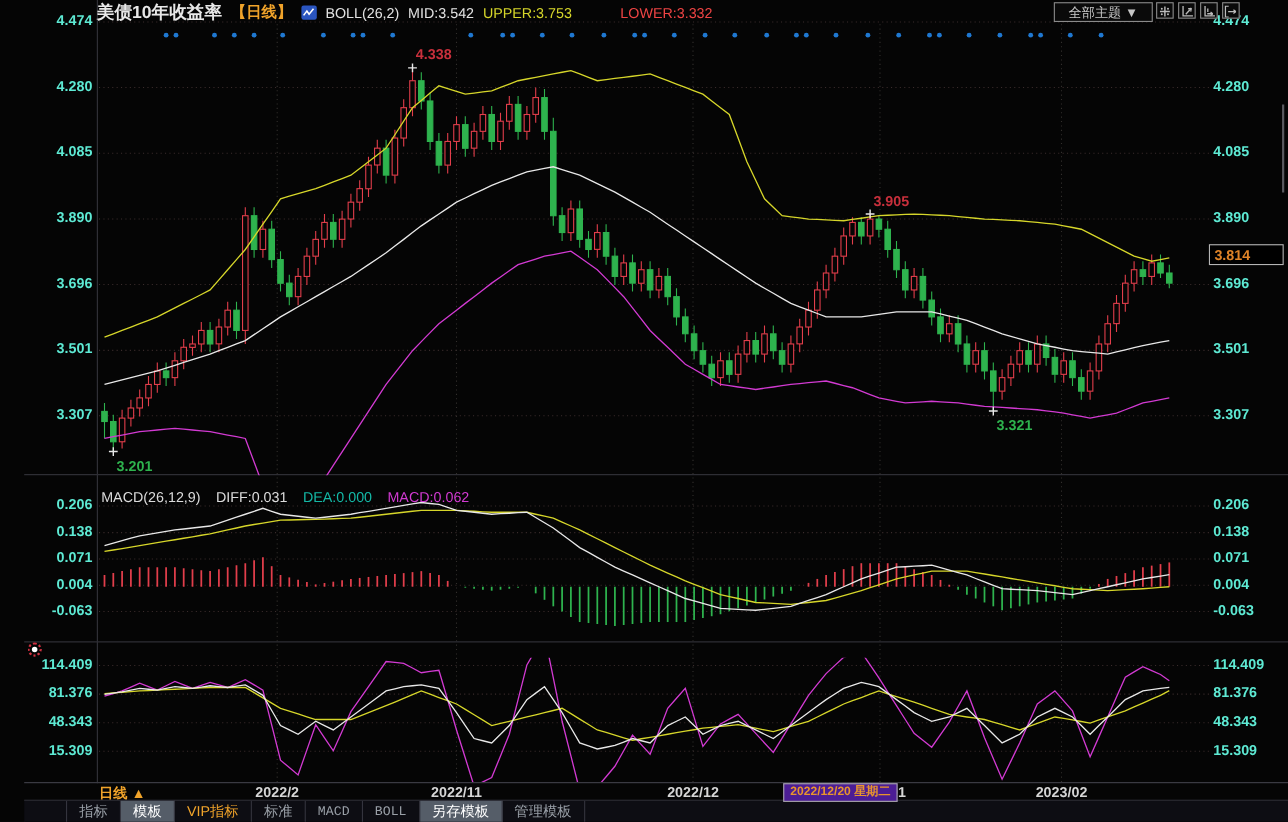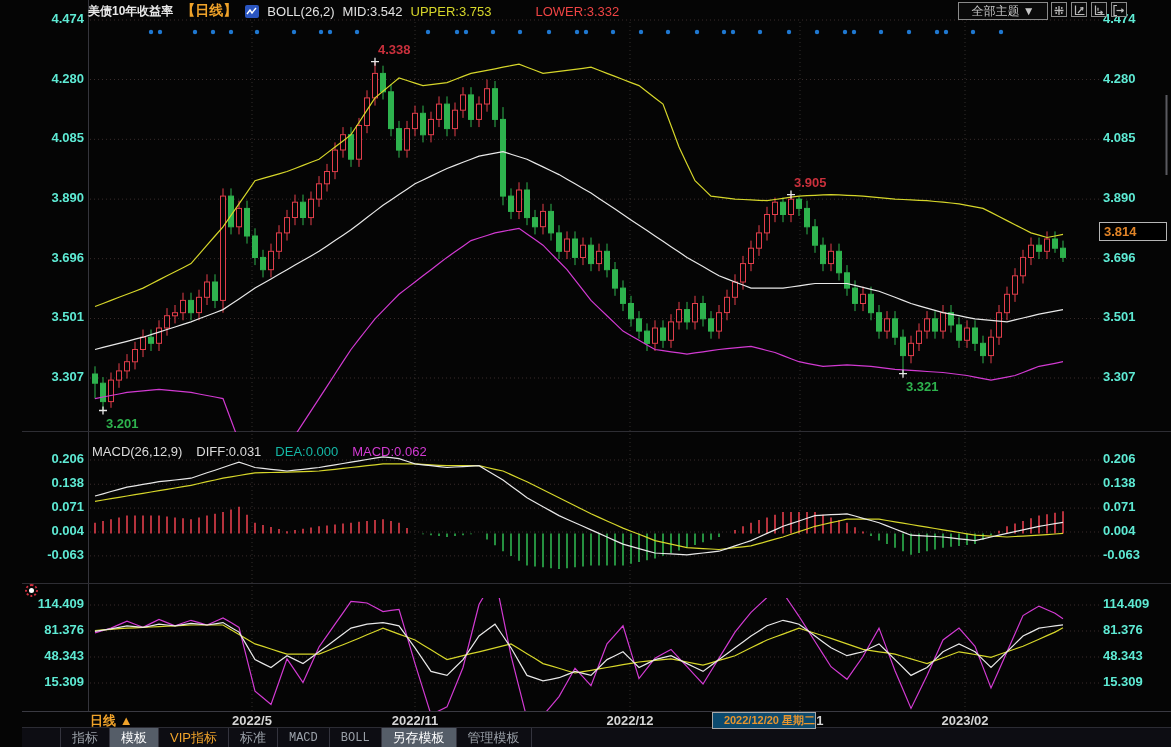--- a/index.html
+++ b/index.html
@@ -7,37 +7,37 @@
   #app{position:relative;width:1171px;height:747px;background:#050505;}
   
   #sidebar{position:absolute;left:0;top:0;width:22px;height:747px;background:#141418;border-right:1px solid #2a2a30;}
   .side-tab{position:absolute;left:0;width:22px;color:#9a9aa2;font-size:12px;text-align:center;
     writing-mode:vertical-lr;text-orientation:upright;letter-spacing:2px;cursor:pointer;background:#1b1b20;}
   .side-tab.active{background:#3c3c46;color:#ffffff;}
   #side-arrow{position:absolute;left:3px;top:708px;width:0;height:0;border-left:7px solid transparent;
     border-right:7px solid transparent;border-bottom:11px solid #f0a32a;}
   
   #hdr{position:absolute;left:88px;top:2px;height:18px;display:flex;align-items:center;gap:8px;z-index:5;font-size:13px;}
-  #hdr .title{color:#e8e8e8;font-size:12px;font-weight:bold;}
+  #hdr .title{color:#e8e8e8;font-size:16px;font-weight:bold;}
   #hdr .tag{color:#f0a32a;font-size:14px;font-weight:bold;}
   #hdr .w{color:#e2e2e2;} #hdr .y{color:#d6d62a;} #hdr .m{color:#ef4444;margin-left:36px;}
   #bollicon{width:14px;height:13px;background:#2a55c0;border-radius:2px;display:inline-block;}
   
   #themebox{position:absolute;left:958px;top:2px;width:88px;height:16px;border:1px solid #8a8a8a;
     color:#c7c7c7;font-size:12px;line-height:16px;text-align:center;cursor:pointer;z-index:6;background:#0a0a0a;}
   .tool-btn{position:absolute;top:2px;width:16px;height:15px;border:1px solid #8a8a8a;background:#0a0a0a;cursor:pointer;z-index:6;padding:0;}
   .tool-btn svg{display:block;margin:1px auto 0;}
   
   .lbl{position:absolute;font-size:13px;font-weight:bold;color:#5eead4;z-index:4;white-space:nowrap;}
   .axisL{width:56px;text-align:right;} .axisR{text-align:left;}
   .tlabel{color:#d6d6d6;transform:translateX(-50%);}
   #price-box{position:absolute;left:1099px;width:62px;height:17px;border:1px solid #b5b5b5;background:#000;
     color:#e08428;font-size:13px;font-weight:bold;line-height:17px;padding-left:4px;z-index:7;}
-  #date-box{position:absolute;top:712px;height:15px;border:1px solid #a8a8a8;background:#0c4a6e;color:#e8952d;
-    font-size:11px;font-weight:bold;line-height:15px;text-align:right;z-index:7;white-space:nowrap;overflow:hidden;}
+  #date-box{position:absolute;top:712px;height:15px;border:1px solid #a8a8a8;background:#4c1d95;color:#e8952d;
+    font-size:11px;font-weight:bold;line-height:15px;text-align:center;z-index:7;white-space:nowrap;overflow:hidden;}
   .pane-hdr{position:absolute;left:92px;display:flex;gap:14px;font-size:13px;z-index:5;}
   .pane-hdr .w{color:#dcdcdc;} .pane-hdr .y{color:#14b8a6;} .pane-hdr .m{color:#d23ad2;}
   #kdj-dot{position:absolute;left:25px;top:584px;width:9px;height:9px;border:2px dotted #d03040;border-radius:50%;z-index:6;}
   #kdj-dot i{position:absolute;left:2px;top:2px;width:5px;height:5px;background:#fff;border-radius:50%;}
   #period{position:absolute;left:90px;top:712px;color:#f0a32a;font-size:13px;font-weight:bold;z-index:6;cursor:pointer;}
   
   #botbar{position:absolute;left:22px;top:727px;width:1149px;height:20px;background:#0d0d13;display:flex;
     align-items:stretch;z-index:6;padding-left:38px;border-top:1px solid #2c2c34;}
   .btab{color:#9aa0a8;font-size:13px;line-height:20px;padding:0 11px;border-right:1px solid #34343e;cursor:pointer;white-space:nowrap;}
   .btab:first-child{border-left:1px solid #34343e;}
@@ -729,21 +729,21 @@
       <div class="lbl axisL" style="left: 28px; top: 648px;">48.343</div>
       <div class="lbl axisL" style="left: 28px; top: 674.001px;">15.309</div>
     </div>
   <div id="axis-kdj-right">
       <div class="lbl axisR" style="left: 1103px; top: 596px;">114.409</div>
       <div class="lbl axisR" style="left: 1103px; top: 622px;">81.376</div>
       <div class="lbl axisR" style="left: 1103px; top: 648px;">48.343</div>
       <div class="lbl axisR" style="left: 1103px; top: 674.001px;">15.309</div>
     </div>
   <div id="time-axis">
-      <div class="lbl tlabel" style="left: 252px; top: 713px;">2022/5</div>
+      <div class="lbl tlabel" style="left: 252px; top: 713px;">2022/2</div>
       <div class="lbl tlabel" style="left: 415px; top: 713px;">2022/11</div>
       <div class="lbl tlabel" style="left: 630px; top: 713px;">2022/12</div>
       <div class="lbl tlabel" style="left: 800px; top: 713px;">2023/01</div>
       <div class="lbl tlabel" style="left: 965px; top: 713px;">2023/02</div>
     </div>
   <div id="annos">
       <div class="lbl" style="left: 378px; top: 41.7207px; color: rgb(201, 48, 60);">4.338</div>
       <div class="lbl" style="left: 106px; top: 415.518px; color: rgb(46, 179, 78);">3.201</div>
       <div class="lbl" style="left: 794px; top: 174.552px; color: rgb(201, 48, 60);">3.905</div>
       <div class="lbl" style="left: 906px; top: 378.705px; color: rgb(46, 179, 78);">3.321</div>

